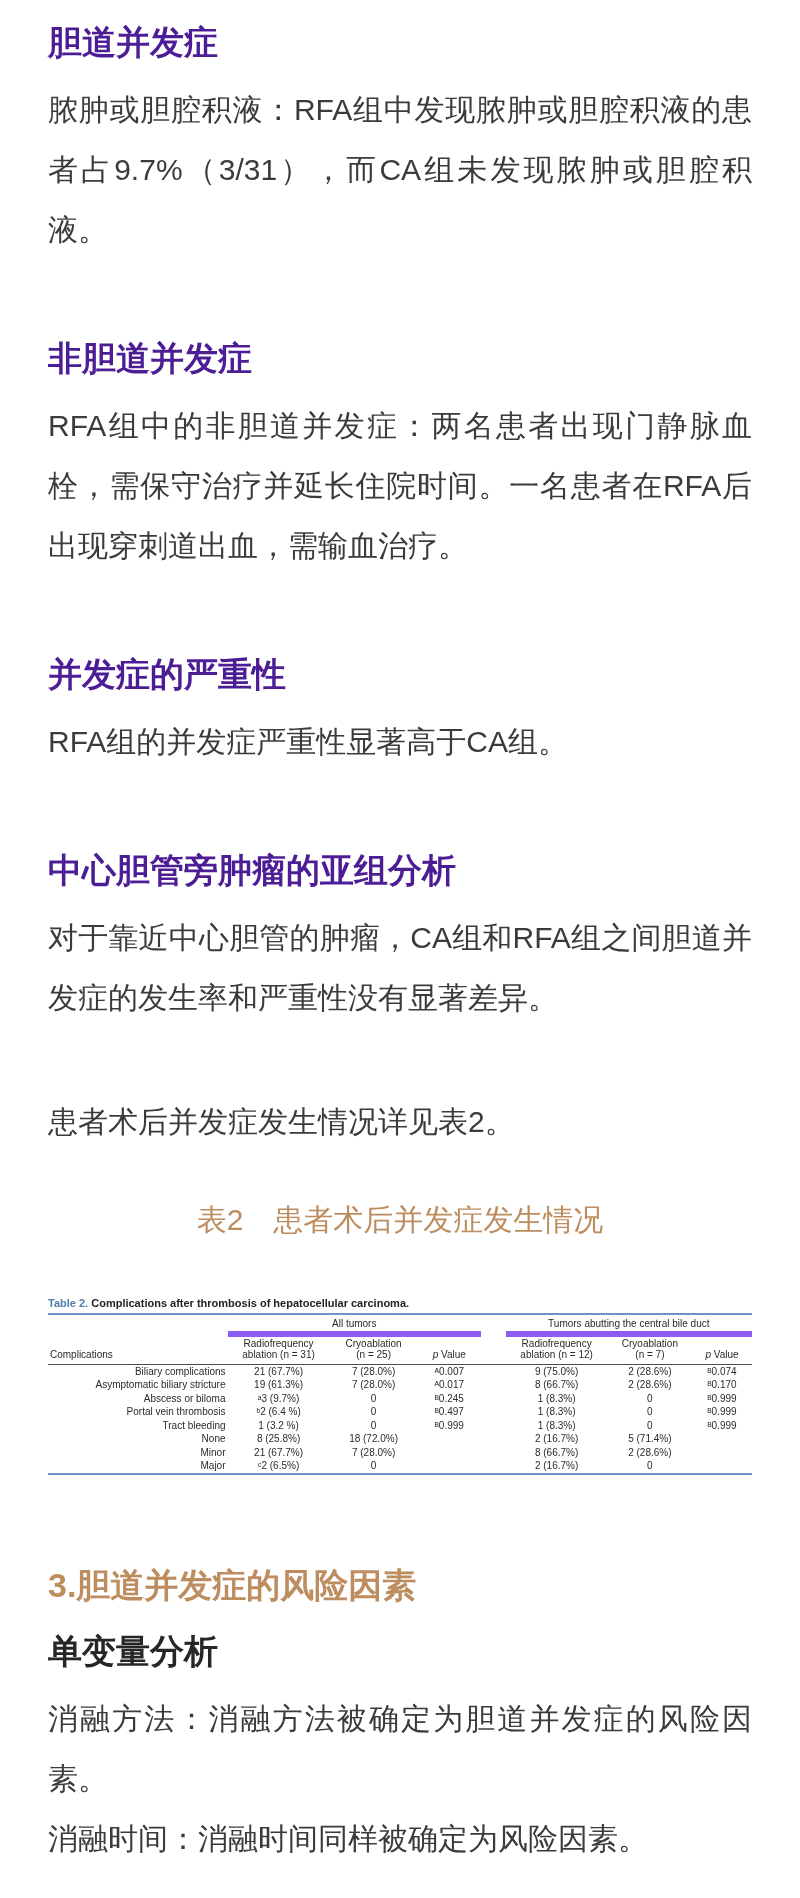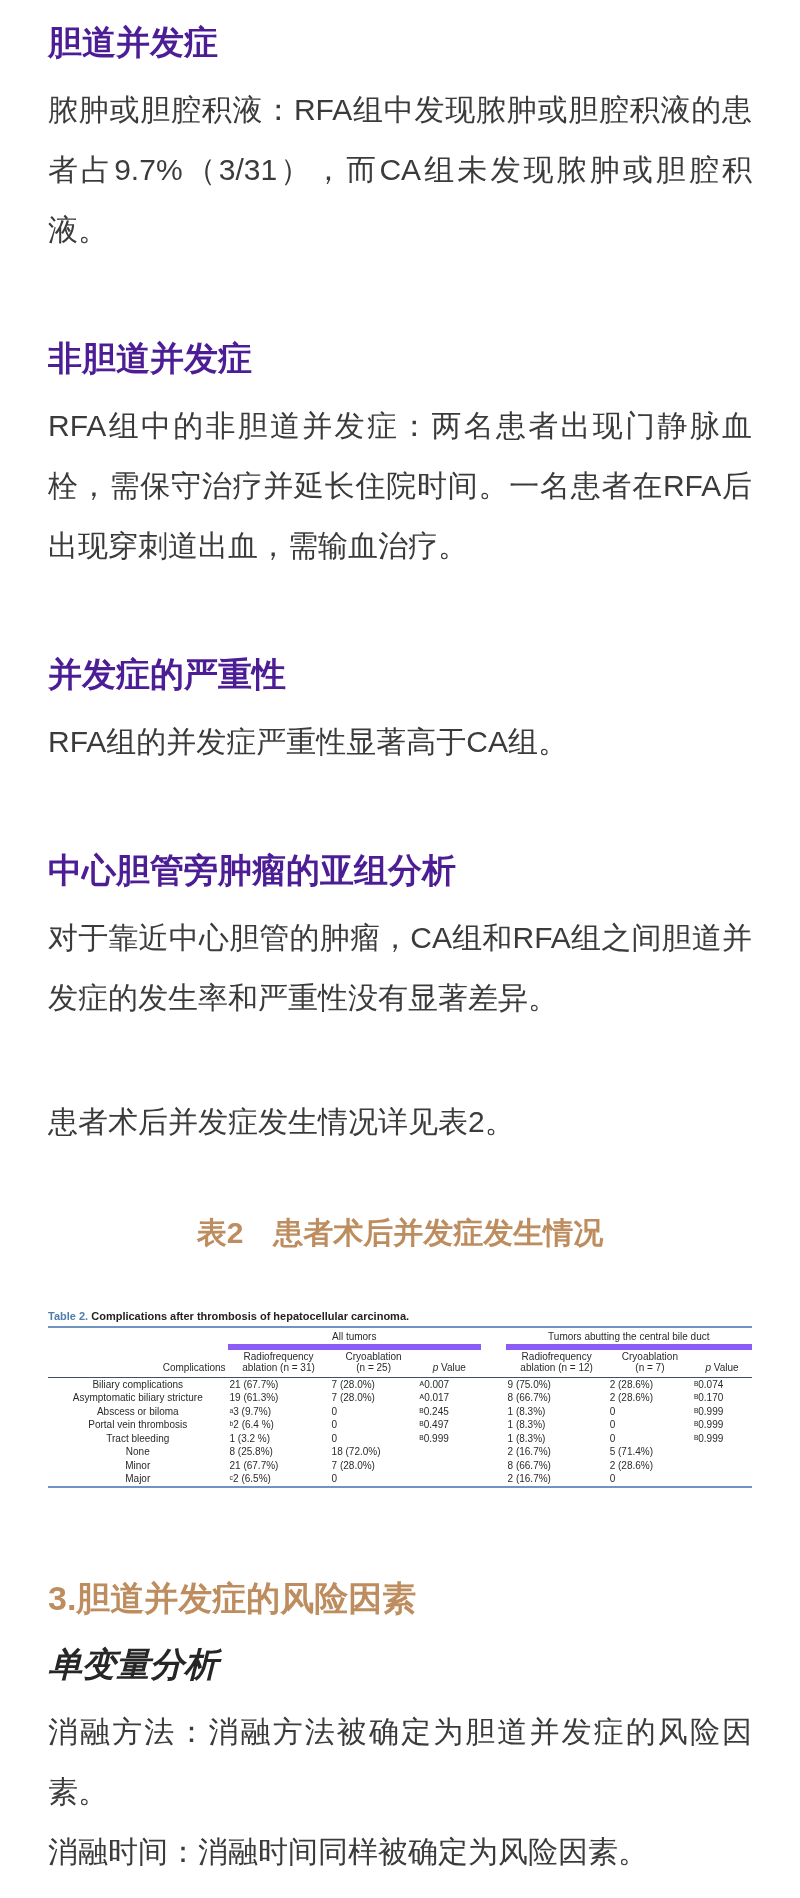--- a/index.html
+++ b/index.html
@@ -21,23 +21,23 @@
     margin:76px 0 16px 0;
   }
   section:first-of-type h2.sec{margin-top:0;}
   p.body{
     font-size:30px;line-height:60px;margin:0;
     color:var(--text,#3b3b3b);
     text-align:justify;text-justify:inter-ideograph;
   }
   p.standalone{margin-top:64px;}
   .caption{
-    margin:61px 0 0 0;
+    margin:48px 0 0 0;
     text-align:center;
-    font-size:30px;line-height:40px;font-weight:700;
+    font-size:30px;line-height:40px;font-weight:400;
     color:var(--accent,#bd8d5f);
   }
   
   figure.t2{margin:56px 0 0 0;padding:0;}
   .t2-title{
     font-size:11px;line-height:15px;font-weight:700;color:#222;
     border-bottom:2px solid var(--table-rule,#7094c2);
     padding-bottom:2px;
   }
   .t2-label{color:var(--table-title,#4e7cab);font-weight:700;}
@@ -49,39 +49,38 @@
   }
   table.t2-table th,table.t2-table td{
     padding:1px 2px;font-weight:400;vertical-align:bottom;
   }
   th.grp{
     text-align:center;border-bottom:6px solid #8b5cf6;
     padding-bottom:2px;font-weight:400;
   }
   tr.colhead th{border-bottom:1px solid #44505c;padding-bottom:3px;}
   th.colh{text-align:center;}
-  th.lblh{text-align:right;}
-  td.c{text-align:left;}
-  td.lbl{text-align:center;}
+  th.lblh{text-align:left;}
+  td.c{text-align:center;}
+  td.lbl{text-align:right;}
   td.ind{padding-left:16px;margin-left:44px;}
   .b{font-weight:700;}
   i.pit{font-style:italic;}
   col.w-lbl{width:25.5%;} col.w-rfa{width:14.5%;} col.w-cryo{width:12.5%;}
   col.w-p{width:9%;} col.w-sp{width:3.5%;} col.w-rfa2{width:14.5%;}
   col.w-cryo2{width:12%;} col.w-p2{width:8.5%;}
   
   h2.accent{
     font-size:34px;line-height:44px;font-weight:700;
     color:var(--accent,#bd8d5f);
     margin:88px 0 0 0;
   }
   h3.sub{
     font-size:34px;line-height:44px;font-weight:700;color:#262626;
     margin:22px 0 16px 0;
-    font-style:italic;
   }
 </style>
 </head>
 <body>
 
 <div class="page">
 
   <section>
     <h2 class="sec">胆道并发症</h2>
     <p class="body">脓肿或胆腔积液：RFA组中发现脓肿或胆腔积液的患者占9.7%（3/31），而CA组未发现脓肿或胆腔积液。</p>

